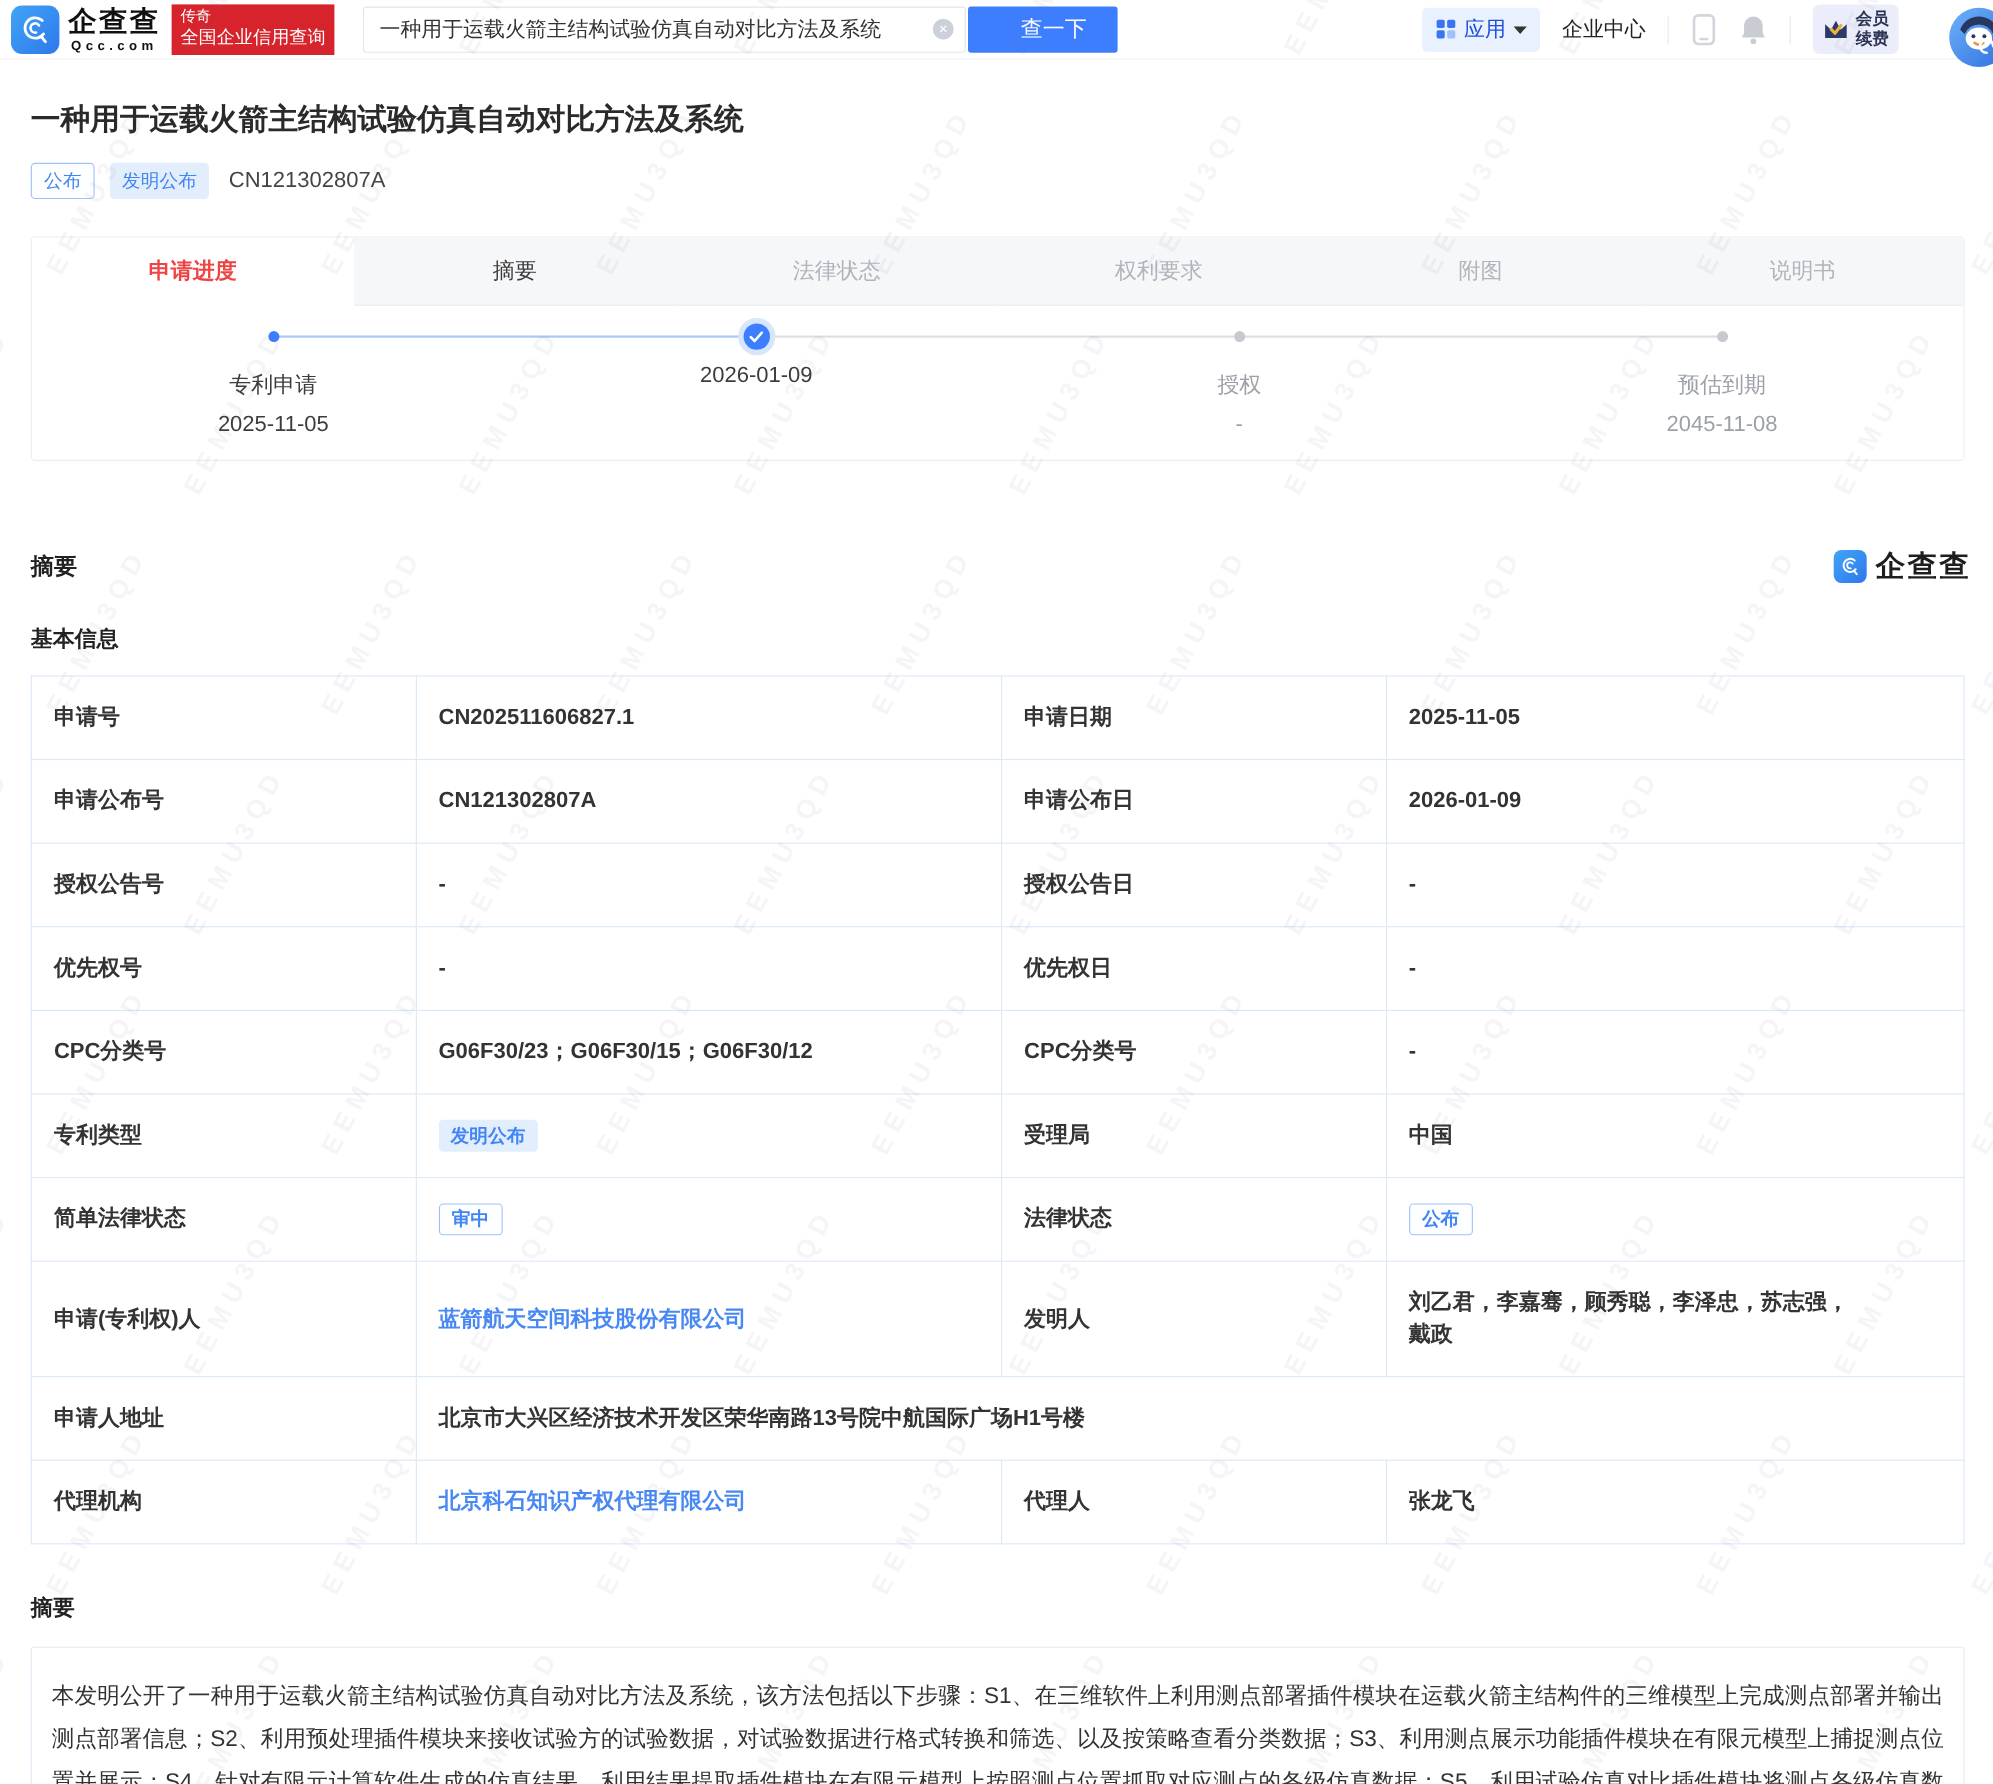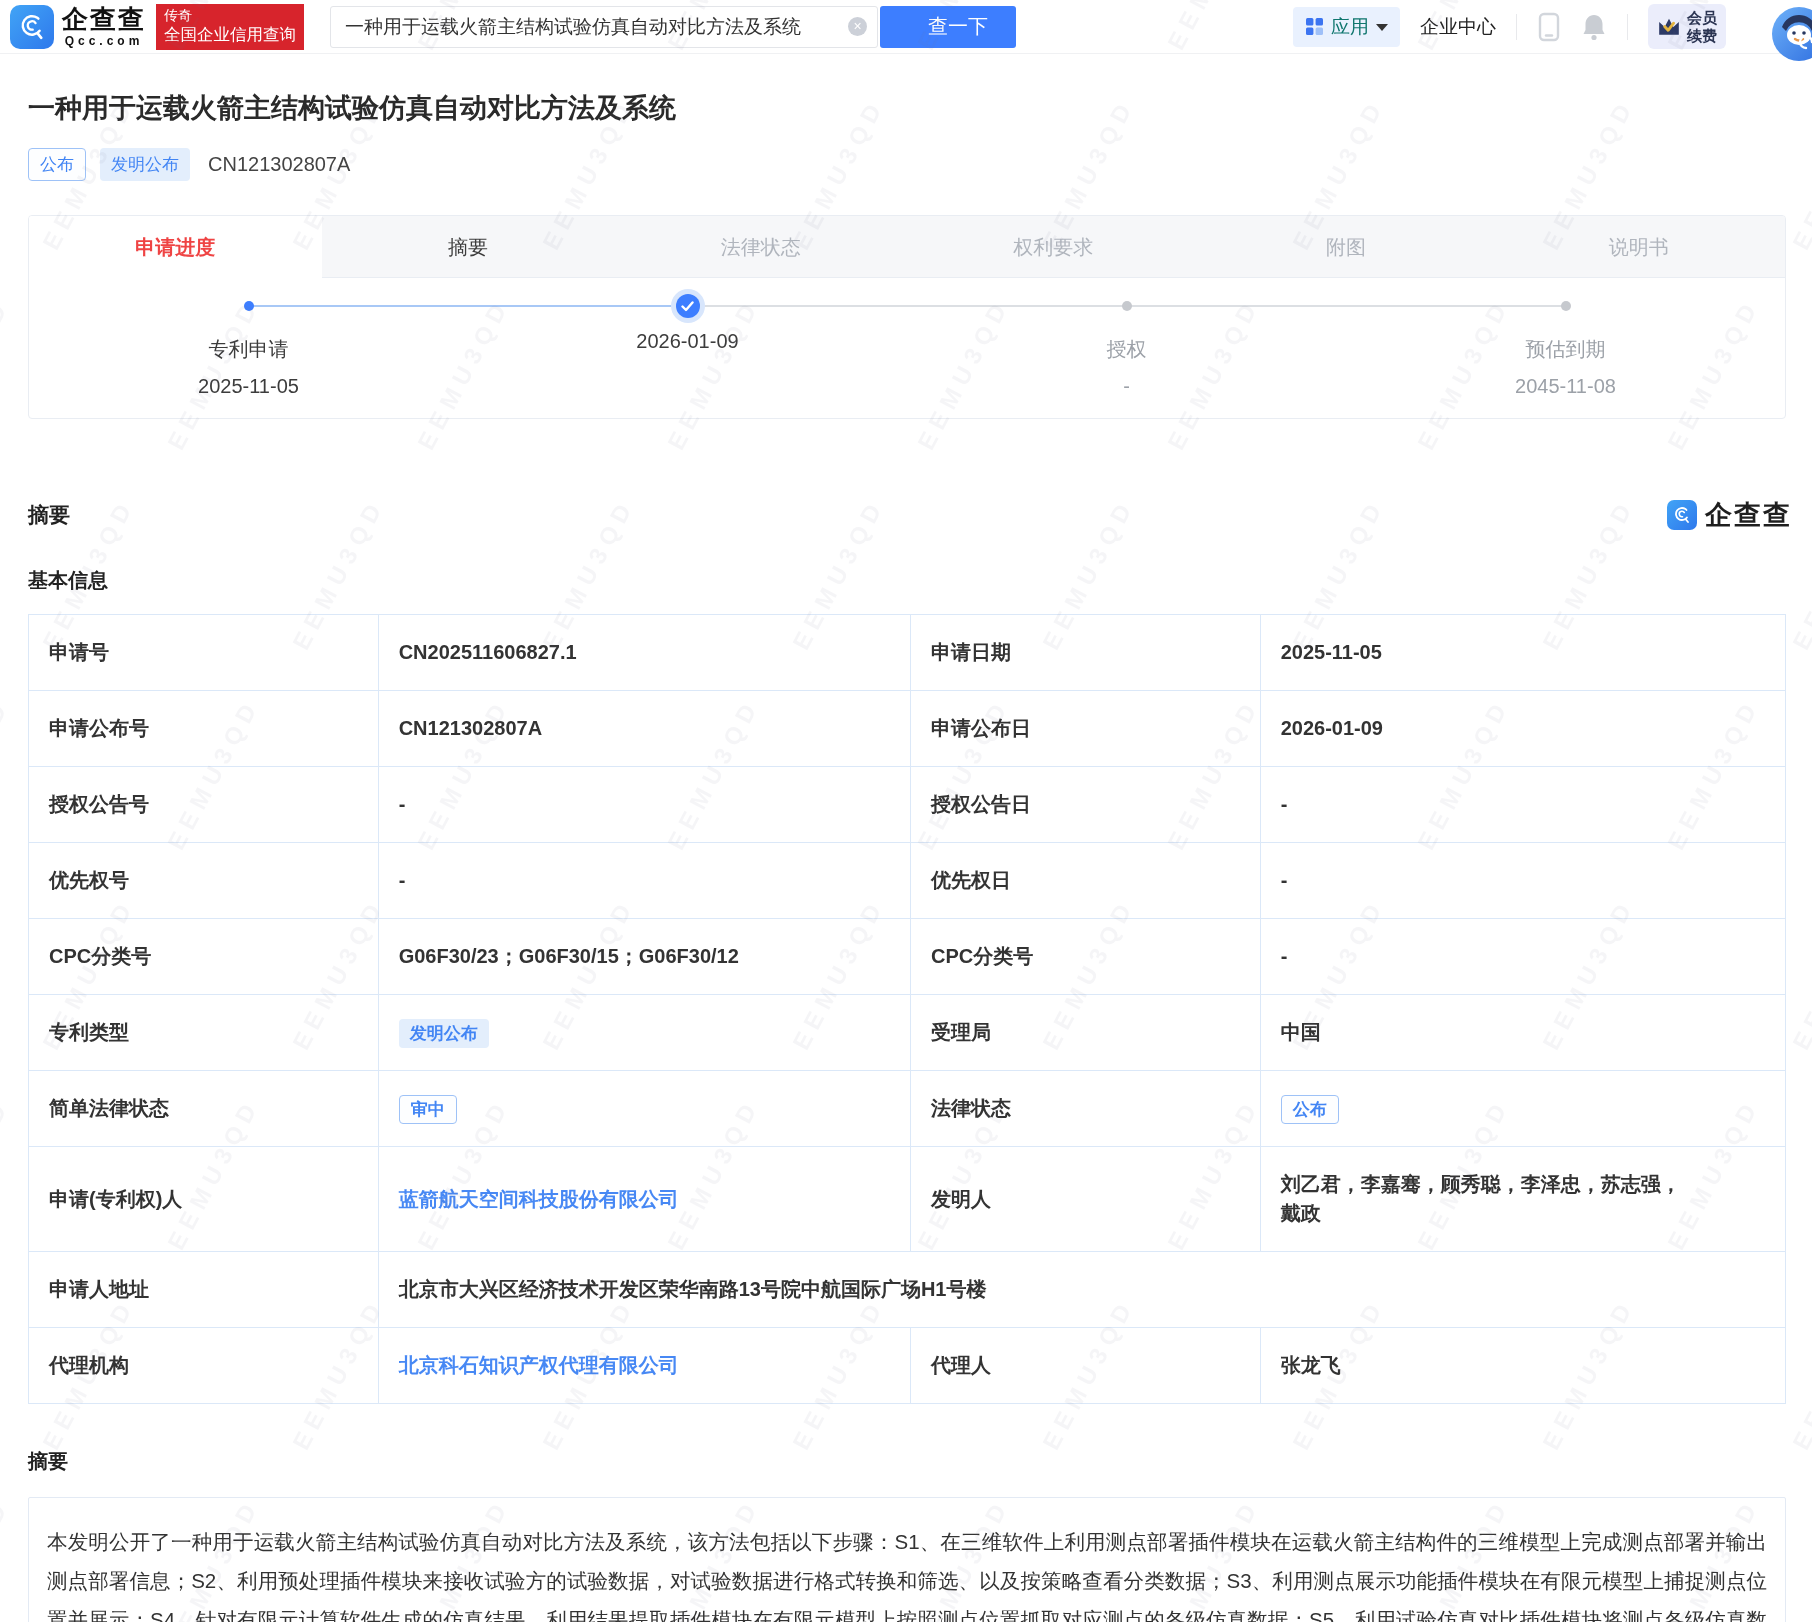--- a/index.html
+++ b/index.html
@@ -29,21 +29,21 @@
     display:flex; align-items:center; padding:0 10px 0 14px; background:#fff; }
   .search-box input { border:none; outline:none; flex:1; font-size:19px; color:#333;
     font-family:inherit; white-space:nowrap; overflow:hidden; background:transparent; }
   .clear-btn { width:19px; height:19px; border-radius:50%; background:#ccd0d8; color:#fff;
     font-size:14px; line-height:19px; text-align:center; cursor:pointer; flex:none; margin-left:8px; }
   .search-btn { width:136px; height:42px; margin-left:2px; background:#3d7eff; color:#fff;
     border:none; border-radius:3px; font-size:20px; cursor:pointer; font-family:inherit;padding-left:20px; }
   .header-right { margin-left:auto; display:flex; align-items:center; gap:20px; padding-right:86px; }
   .apps-pill { display:flex; align-items:center; gap:7px; background:#e9f1fe; border-radius:4px;
     padding:7px 12px; cursor:pointer; }
-  .apps-pill .label { font-size:19px; color:#0f766e; }
+  .apps-pill .label { font-size:19px; color:#1d4ed8; }
   .caret { width:0; height:0; border-left:6px solid transparent; border-right:6px solid transparent;
     border-top:7px solid #333; margin-top:2px; }
   .nav-link { font-size:19px; color:#222; cursor:pointer; }
   .v-div { width:1px; height:26px; background:#e8e9ec; }
   .icon-btn { cursor:pointer; display:flex; align-items:center; }
   .vip-badge { display:flex; align-items:center; gap:6px; background:#ebedfb; border-radius:6px;
     padding:5px 9px; cursor:pointer; }
   .vip-text { font-size:15px; font-weight:700; color:#2b3452; line-height:1.15; }
   .mascot { position:absolute; top:5px; right:-16px; width:58px; height:58px; cursor:pointer; }
 

